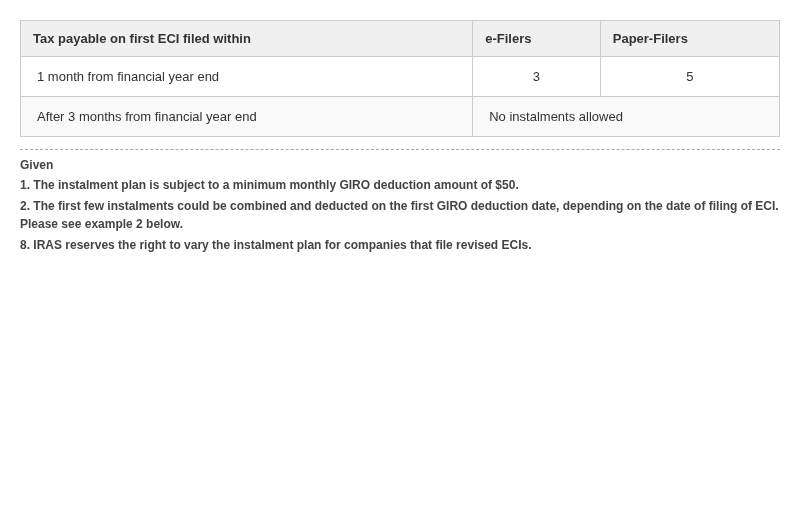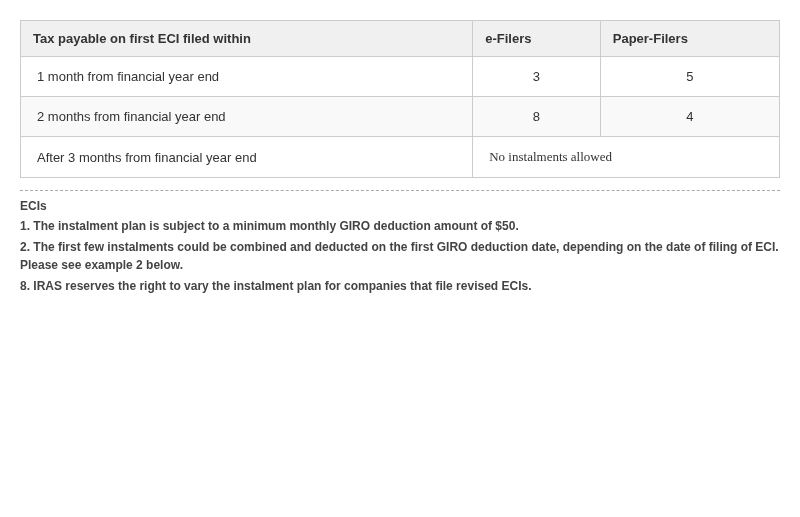--- a/index.html
+++ b/index.html
@@ -77,21 +77,20 @@
       vertical-align: middle;
     }
 
     tbody td.center {
       text-align: center;
     }
 
     tbody td.no-instalment {
       text-align: left;
       font-size: 13px;
-      font-family: Liberation Serif, serif;
     }
 
     .notes-section {
       margin-top: 12px;
       font-size: 12px;
       color: #444;
       border-top: 1px dashed #aaa;
       padding-top: 8px;
     }
 
@@ -118,32 +117,27 @@
         <th class="col-header">Paper-Filers</th>
       </tr>
     </thead>
     <tbody id="table-body">
     <tr>
           <td>1 month from financial year end</td>
           <td class="center">3</td>
           <td class="center">5</td>
         </tr>
         <tr>
-          <td>2 months from financial year end</td>
-          <td class="center">8</td>
-          <td class="center">4</td>
-        </tr>
-        <tr>
           <td>After 3 months from financial year end</td>
           <td colspan="2" class="no-instalment">No instalments allowed</td>
         </tr>
       </tbody>
   </table>
 
   <div class="notes-section">
-    <div class="notes-title">ECIs</div>
+    <div class="notes-title">Given</div>
     <div id="notes-list">
         <p>1.  The instalment plan is subject to a minimum monthly GIRO deduction amount of $50.</p>
         <p>2.  The first few instalments could be combined and deducted on the first GIRO deduction date, depending on the date of filing of ECI. Please see example 2 below.</p>
         <p>8.  IRAS reserves the right to vary the instalment plan for companies that file revised ECIs.</p>
       </div>
   </div>
 </div>
 
 </body></html>

